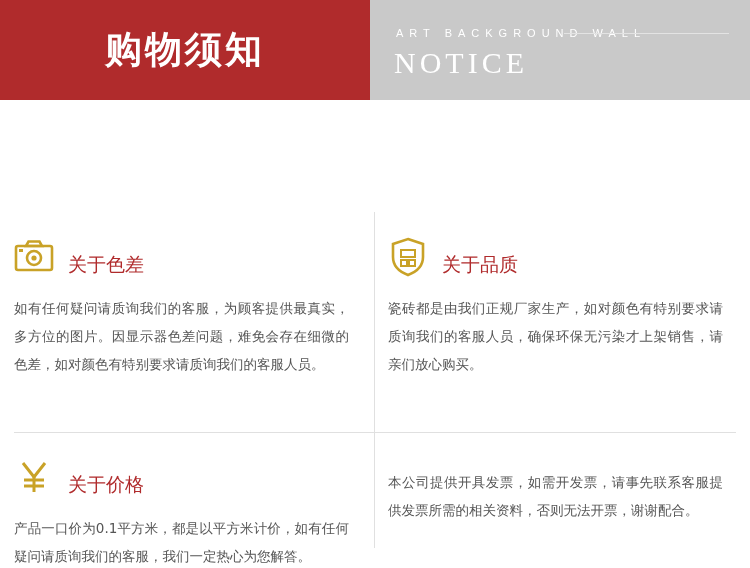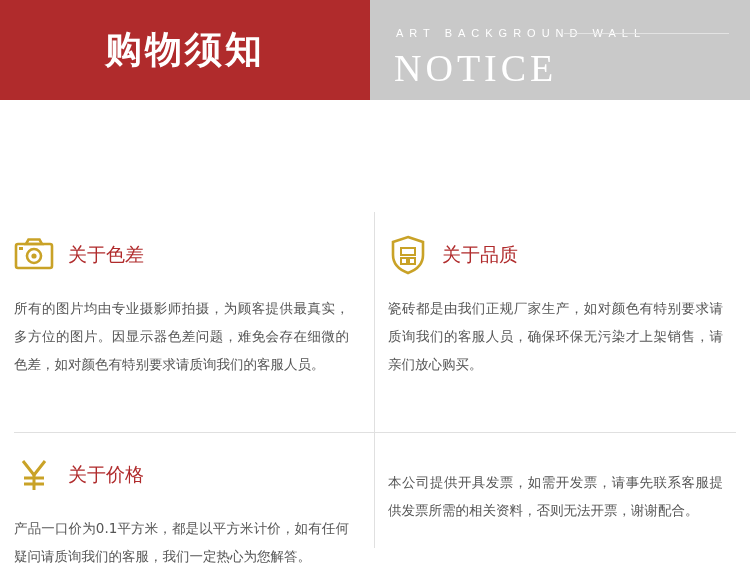--- a/index.html
+++ b/index.html
@@ -54,21 +54,21 @@
     color: #ffffff;
     font-size: 11px;
     letter-spacing: 6px;
     font-family: "Liberation Sans", sans-serif;
   }
   .header-sub {
     position: absolute;
     left: 24px;
     top: 46px;
     color: #ffffff;
-    font-size: 38px;
+    font-size: 30px;
     letter-spacing: 4px;
     font-family: "Liberation Serif", serif;
   }
   .header-rule {
     position: absolute;
     left: 194px;
     top: 33px;
     width: 165px;
     height: 1px;
     background: #e3e3e3;
@@ -101,21 +101,21 @@
     position: absolute;
     width: 350px;
   }
   .cell-tl { left: 14px;  top: 132px; }
   .cell-tr { left: 388px; top: 132px; }
   .cell-bl { left: 14px;  top: 352px; }
   .cell-br { left: 388px; top: 352px; }
 
   .cell-head {
     display: flex;
-    align-items: center;
+    align-items: flex-end;
     gap: 14px;
     height: 46px;
   }
   .cell-title {
     color: #b02b2c;
     font-size: 19px;
     font-weight: normal;
     font-family: "DejaVu Sans", "Liberation Sans", sans-serif;
   }
   .cell-text {
@@ -163,21 +163,21 @@
           <svg class="icon" viewBox="0 0 40 42" xmlns="http://www.w3.org/2000/svg">
             <rect x="2" y="10" width="36" height="24" rx="2" fill="none" stroke="#c9a227" stroke-width="2.6"></rect>
             <path d="M12 10 L14.5 5.5 L25.5 5.5 L28 10 Z" fill="none" stroke="#c9a227" stroke-width="2.6"></path>
             <circle cx="20" cy="22" r="7" fill="none" stroke="#c9a227" stroke-width="2.6"></circle>
             <circle cx="20" cy="22" r="2.6" fill="#c9a227"></circle>
             <rect x="5" y="13" width="4" height="3" fill="#c9a227"></rect>
           </svg>
         </span>
         <span class="cell-title">关于色差</span>
       </div>
-      <div class="cell-text">所有的图片均由专业摄影师拍摄，为顾客提供最真实，多方位的图片。因显示器色差问题，难免会存在细微的色差，如对颜色有特别要求请质询我们的客服人员。</div>
+      <div class="cell-text">如有任何疑问请质询我们的客服，为顾客提供最真实，多方位的图片。因显示器色差问题，难免会存在细微的色差，如对颜色有特别要求请质询我们的客服人员。</div>
     </div>
 
     <div class="cell cell-tr">
       <div class="cell-head">
         <span class="icon">
           <svg class="icon" viewBox="0 0 40 42" xmlns="http://www.w3.org/2000/svg">
             <path d="M20 3 L35 8 L35 21 C35 30 28 36 20 39 C12 36 5 30 5 21 L5 8 Z" fill="none" stroke="#c9a227" stroke-width="2.6"></path>
             <rect x="13" y="14" width="14" height="7" fill="none" stroke="#c9a227" stroke-width="2"></rect>
             <rect x="13" y="24" width="6" height="6" fill="none" stroke="#c9a227" stroke-width="2"></rect>
             <rect x="21" y="24" width="6" height="6" fill="none" stroke="#c9a227" stroke-width="2"></rect>

